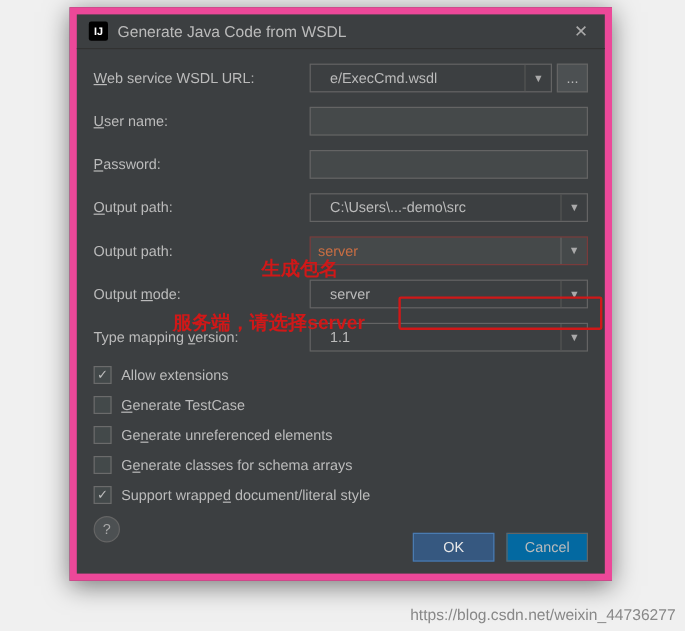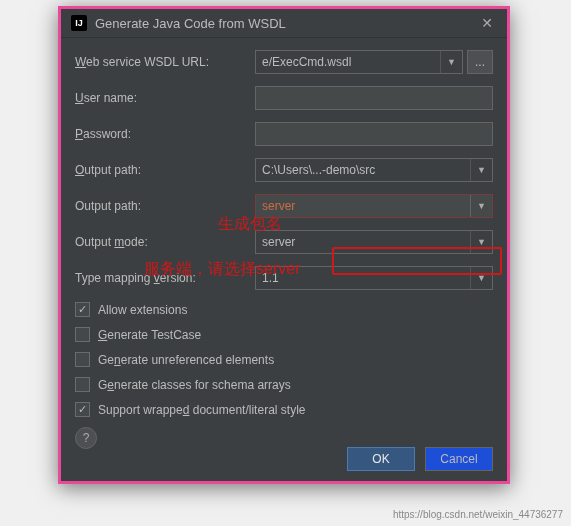--- a/index.html
+++ b/index.html
@@ -12,21 +12,21 @@
       position: relative;
       overflow: hidden;
     }
     .dialog {
       position: absolute;
       left: 58px;
       top: 6px;
       width: 452px;
       height: 478px;
       background: #3c3f41;
-      border: 3px solid #ec4899;
+      border: 6px solid #ec4899;
       box-shadow: 0 4px 20px rgba(0,0,0,0.5);
     }
     .titlebar {
       display: flex;
       align-items: center;
       padding: 6px 10px;
       color: #bbb;
       font-size: 13px;
       border-bottom: 1px solid #323232;
     }
@@ -80,21 +80,21 @@
       font-size: 12px;
     }
     .dropdown {
       flex: 1;
       background: #3c3f41;
       border: 1px solid #646464;
       height: 24px;
       color: #bbb;
       display: flex;
       align-items: center;
-      padding: 0 6px;
+      padding: 0 16px;
       position: relative;
     }
     .dropdown .arrow {
       position: absolute;
       right: 6px;
       color: #aaa;
       font-size: 9px;
       border-left: 1px solid #555;
       padding-left: 6px;
       height: 100%;
@@ -176,53 +176,53 @@
       position: absolute;
       bottom: 10px;
       right: 14px;
       display: flex;
       gap: 10px;
     }
     .btn {
       min-width: 68px;
       height: 24px;
       border: 1px solid #646464;
-      background: #1d4ed8;
+      background: #0369a1;
       color: #bbb;
       font-size: 12px;
       display: flex;
       align-items: center;
       justify-content: center;
       cursor: pointer;
     }
     .btn-primary {
       background: #365880;
       border-color: #4a7bb0;
       color: #e8e8e8;
       font-weight: 500;
     }
     .annotation {
       position: absolute;
       color: #d01818;
       font-size: 16px;
-      font-weight: 400;
+      font-weight: 700;
       pointer-events: none;
     }
     .red-box {
       position: absolute;
       border: 2px solid #d01818;
       pointer-events: none;
       border-radius: 2px;
     }
     .watermark {
       position: absolute;
       bottom: 6px;
       right: 8px;
       color: #888;
-      font-size: 10px;
+      font-size: 13px;
     }
     .highlight-row1 { border: 1px solid #7a3b3b; }
   </style>
 </head>
 <body>
 
 <div class="dialog">
   <div class="titlebar">
     <span class="app-icon">IJ</span>
     <span>Generate Java Code from WSDL</span>

